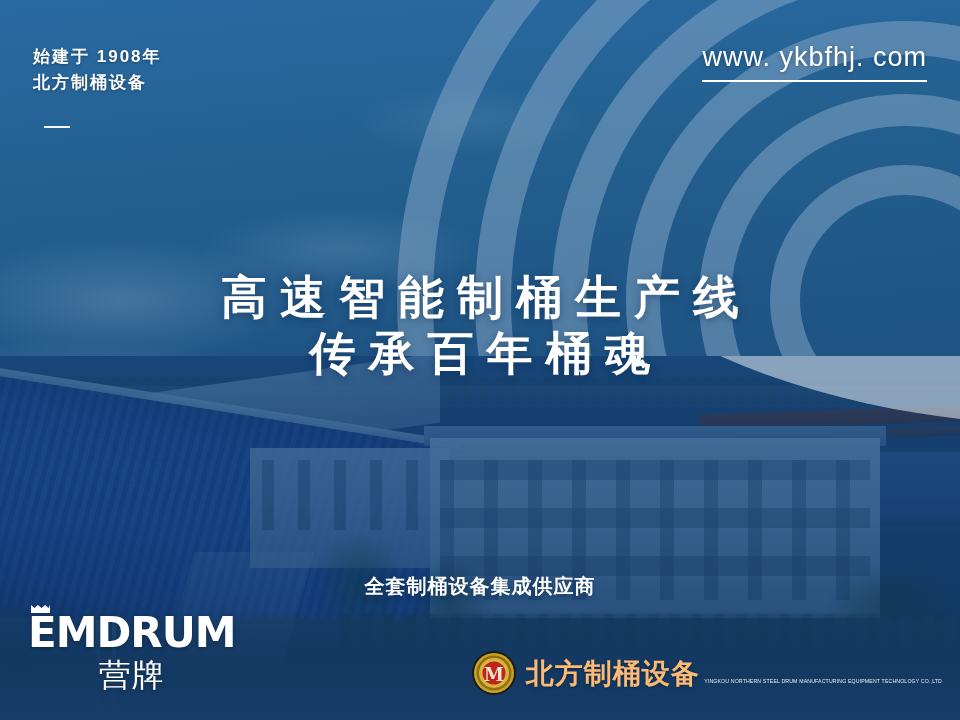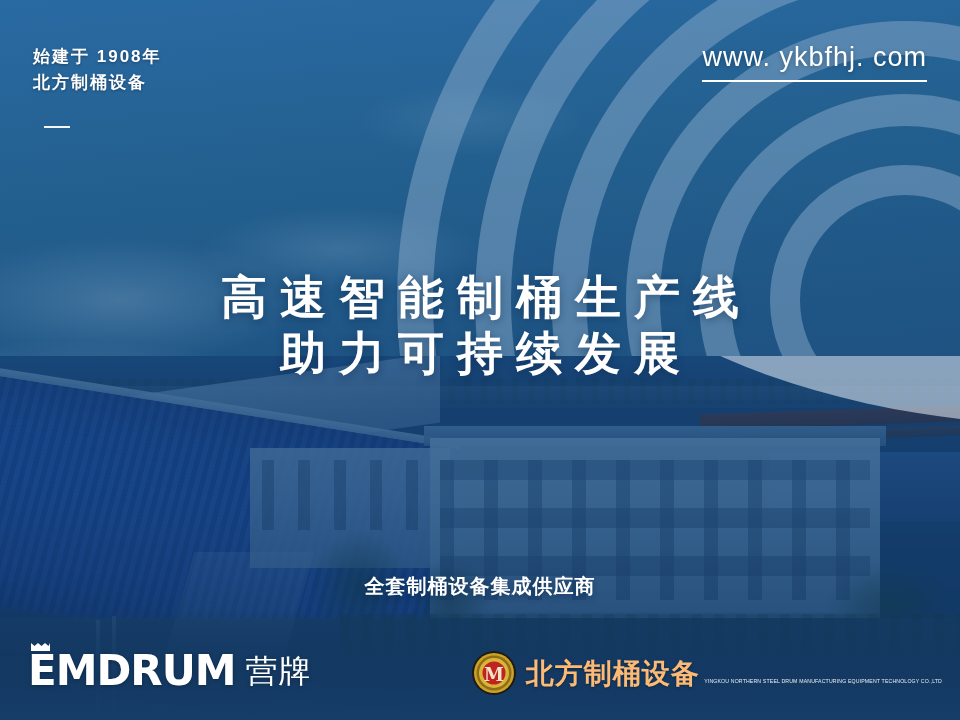--- a/index.html
+++ b/index.html
@@ -339,21 +339,21 @@
     text-shadow: 0 2px 6px rgba(8,34,64,0.55);
     white-space: nowrap;
   }
 
   
   .brand {
     position: absolute;
     left: 28px; bottom: 26px;
     display: flex;
     align-items: center;
-    gap: 10px;
+    flex-direction: column;
   }
   .brand-wordmark {
     position: relative;
     color: #ffffff;
     font-size: 42px;
     font-weight: bold;
     letter-spacing: -1px;
     line-height: 46px;
     font-family: "DejaVu Sans", sans-serif;
     white-space: nowrap;
@@ -478,21 +478,21 @@
   <div class="tagline">
     <div>始建于 1908年</div>
     <div>北方制桶设备</div>
   </div>
   <div class="tagline-rule"></div>
 
   <div class="website">www. ykbfhj. com</div>
 
   <div class="title-block">
     <div class="title-line">高速智能制桶生产线</div>
-    <div class="title-line">助力可持续发展</div>
+    <div class="title-line">传承百年桶魂</div>
   </div>
 
   <div class="subcaption">全套制桶设备集成供应商</div>
 
   <div class="brand">
     <div class="brand-wordmark">
       <svg class="brand-crown" viewBox="0 0 19 8" xmlns="http://www.w3.org/2000/svg">
         <path d="M0 8 L0 0 L3.5 3 L7 0 L10.5 3 L14 0 L17.5 3 L19 0 L19 8 Z" fill="#ffffff"></path>
       </svg>
       <span>EMDRUM</span>

